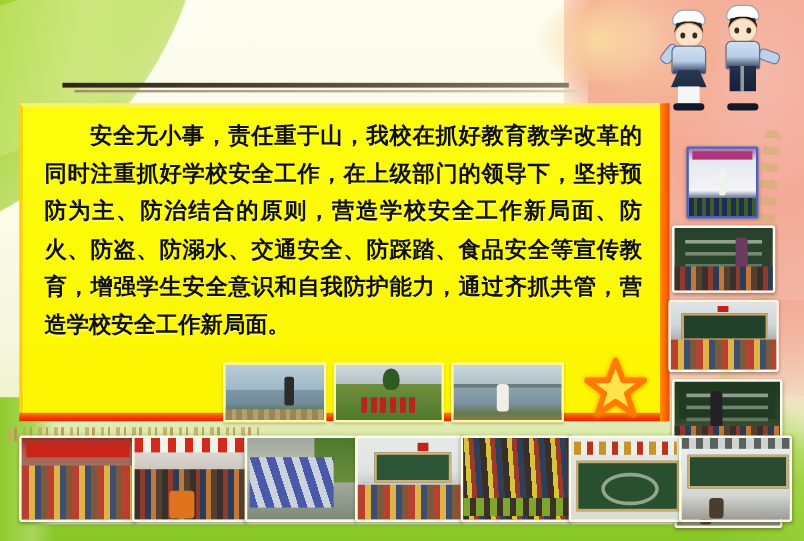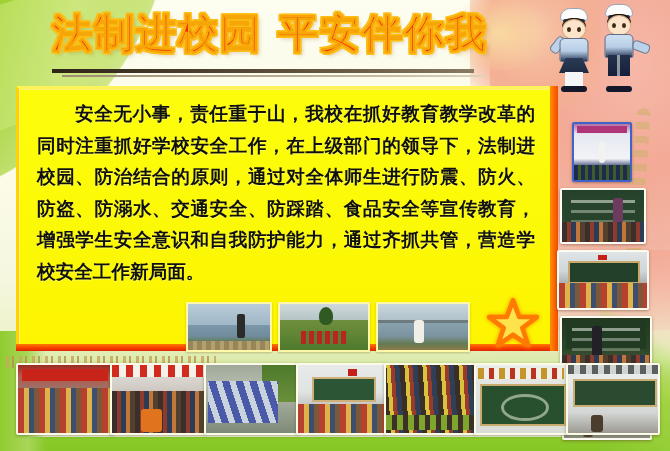--- a/index.html
+++ b/index.html
@@ -200,23 +200,20 @@
   <div class="bg-pink-fade"></div>
   <div class="bg-orangeblob"></div>
   <div class="bg-green-swoosh"></div>
   <div class="bg-green-swoosh2"></div>
   <div class="bg-bottom-green"></div>
   <div class="bg-bottom-cream"></div>
   <div class="bg-left-green"></div>
   <div class="bg-right-green"></div>
   <div class="chain"></div>
 
-  <div class="title-wrap">
-    <div class="title">法制进校园  平安伴你我</div>
-  </div>
   <div class="rule-1"></div>
   <div class="rule-2"></div>
 
   <div class="cops">
 
     <div class="cop" style="left:0;width:44px;height:86px;">
       <div class="cap" style="top:2px;"></div>
       <div class="hair" style="top:12px;"></div>
       <div class="face" style="top:13px;">
         <div class="eyeL" style="left:4px;top:7px;"></div>
@@ -237,21 +234,21 @@
         <div class="eyeR" style="right:4px;top:7px;"></div>
       </div>
       <div class="arm" style="right:-4px;top:34px;transform:rotate(-70deg);"></div>
       <div class="body" style="top:30px;"></div>
       <div class="legs" style="top:51px;"></div>
       <div class="shoes" style="bottom:0;"></div>
     </div>
   </div>
 
   <div class="panel">
-    <div class="panel-text">安全无小事，责任重于山，我校在抓好教育教学改革的同时注重抓好学校安全工作，在上级部门的领导下，法制进校园、防治结合的原则，通过对全体师生进行防震、防火、防盗、防溺水、交通安全、防踩踏、食品安全等宣传教育，增强学生安全意识和自我防护能力，通过齐抓共管，营造学校安全工作新局面。</div>
+    <div class="panel-text">安全无小事，责任重于山，我校在抓好教育教学改革的同时注重抓好学校安全工作，在上级部门的领导下，坚持预防为主、防治结合的原则，营造学校安全工作新局面、防火、防盗、防溺水、交通安全、防踩踏、食品安全等宣传教育，增强学生安全意识和自我防护能力，通过齐抓共管，营造学校安全工作新局面。</div>
   </div>
   <div class="panel-bottom-bar"></div>
   <div class="panel-right-bar"></div>
 
   <div class="panel-photo" style="left:186px;top:302px;width:82px;height:46px;">
     <div class="ph">
       <div class="ph-sky" style="background:linear-gradient(to bottom,#b9ccd8,#9fb7c6);"></div>
       <div class="ph-ground" style="background:linear-gradient(to bottom,#7d98a8 0%,#6f8b9c 45%,#5f7a4a 70%,#7d6a3f 100%);"></div>
       <div class="person" style="left:60%;top:22%;height:52%;width:9%;background:#2b2b2b;border-radius:2px;"></div>
       <div style="position:absolute;left:0;bottom:0;width:100%;height:20%;background:repeating-linear-gradient(90deg,#9a8558 0,#9a8558 5px,#b2a06e 5px,#b2a06e 9px);"></div>

